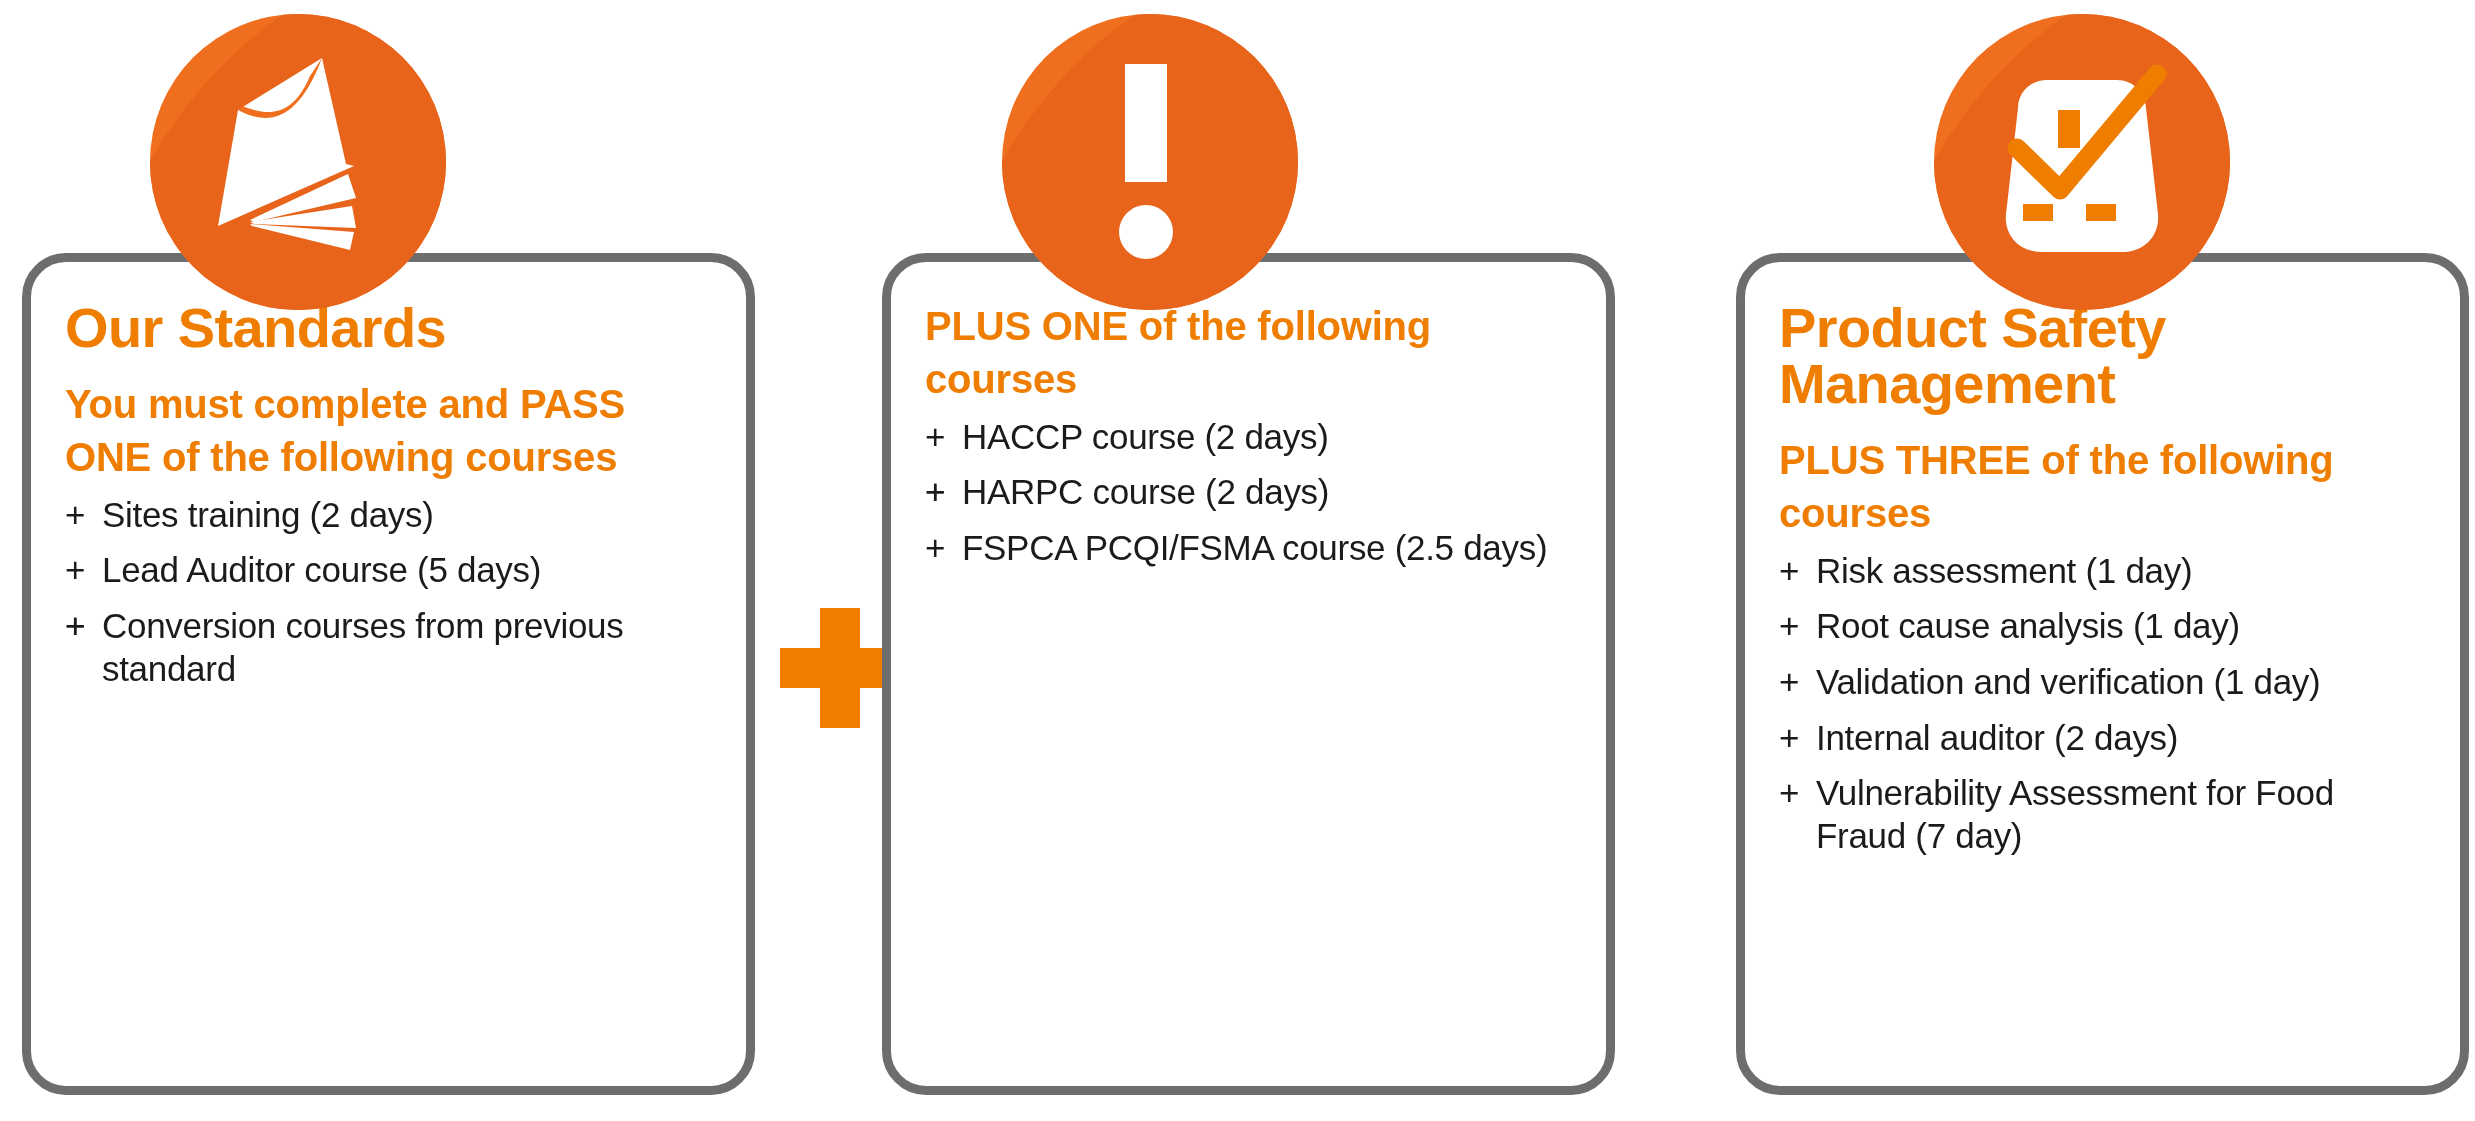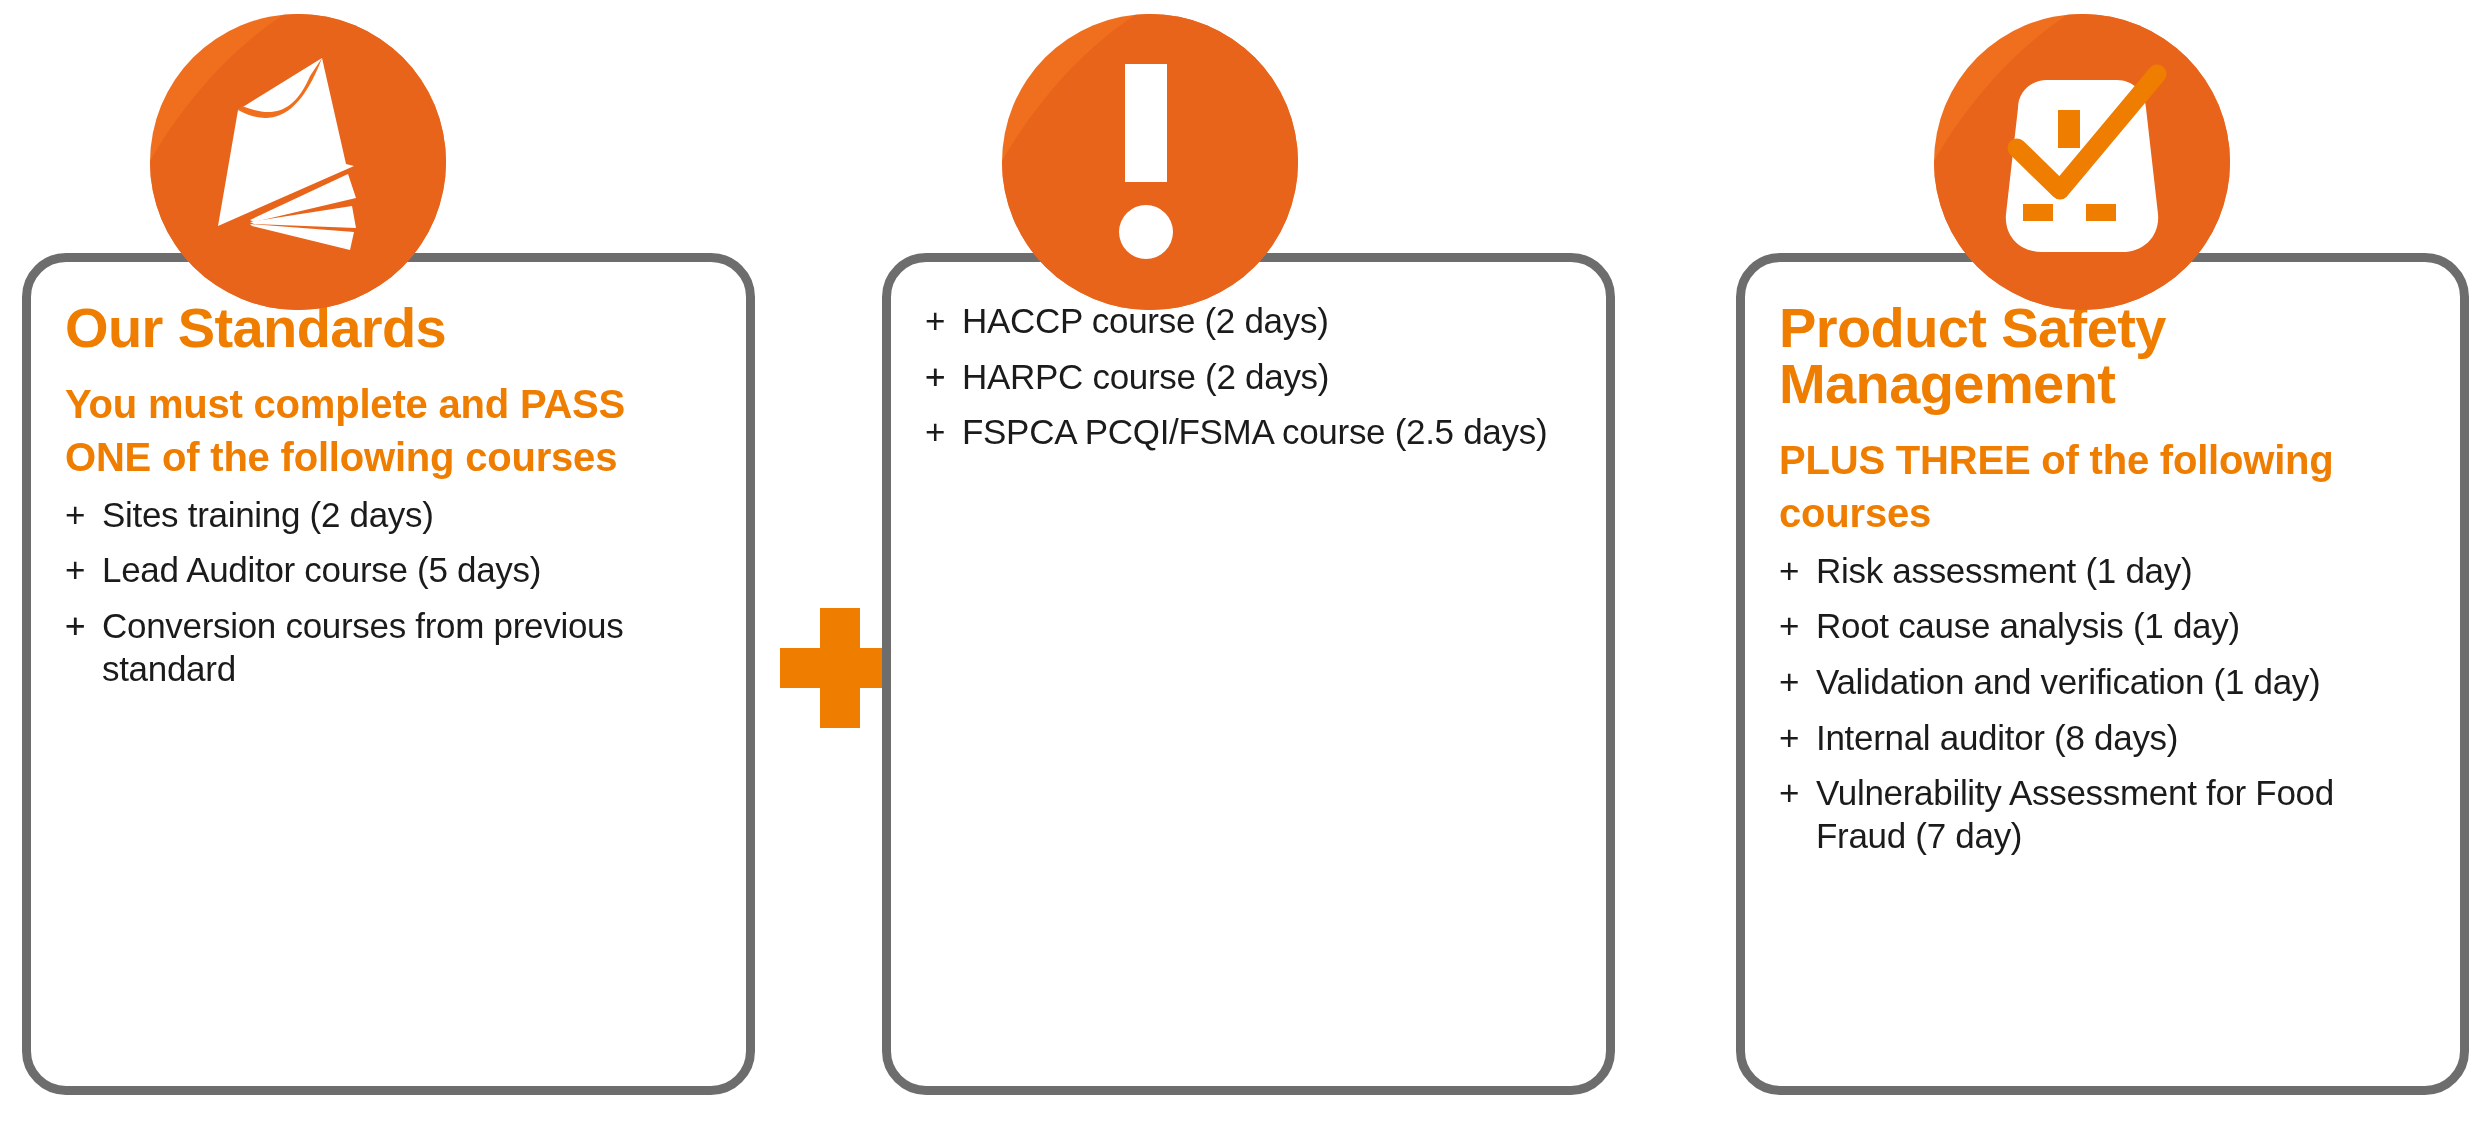--- a/index.html
+++ b/index.html
@@ -199,20 +199,21 @@
     <div class="plus-connector plus-1">
       <div class="bar-h"></div>
       <div class="bar-v"></div>
     </div>
   </div>
 
   <div class="col col-2">
 
     <div class="card">
       <div class="card-body">
+        <div class="card-sub">PLUS ONE of the following courses</div>
         <ul class="bullets">
           <li>
             <span class="plus-mark">+</span>
             <span>HACCP course (2 days)</span>
           </li>
           <li>
             <span class="plus-mark">+</span>
           </li>
           <li>
             <span class="plus-mark">+</span>
@@ -250,21 +251,21 @@
           <li>
             <span class="plus-mark">+</span>
             <span>Root cause analysis (1 day)</span>
           </li>
           <li>
             <span class="plus-mark">+</span>
             <span>Validation and verification (1 day)</span>
           </li>
           <li>
             <span class="plus-mark">+</span>
-            <span>Internal auditor (8 days)</span>
+            <span>Internal auditor (2 days)</span>
           </li>
           <li>
             <span class="plus-mark">+</span>
             <span>Vulnerability Assessment for Food Fraud (7 day)</span>
           </li>
         </ul>
       </div>
     </div>
 
     <div class="icon-badge">

